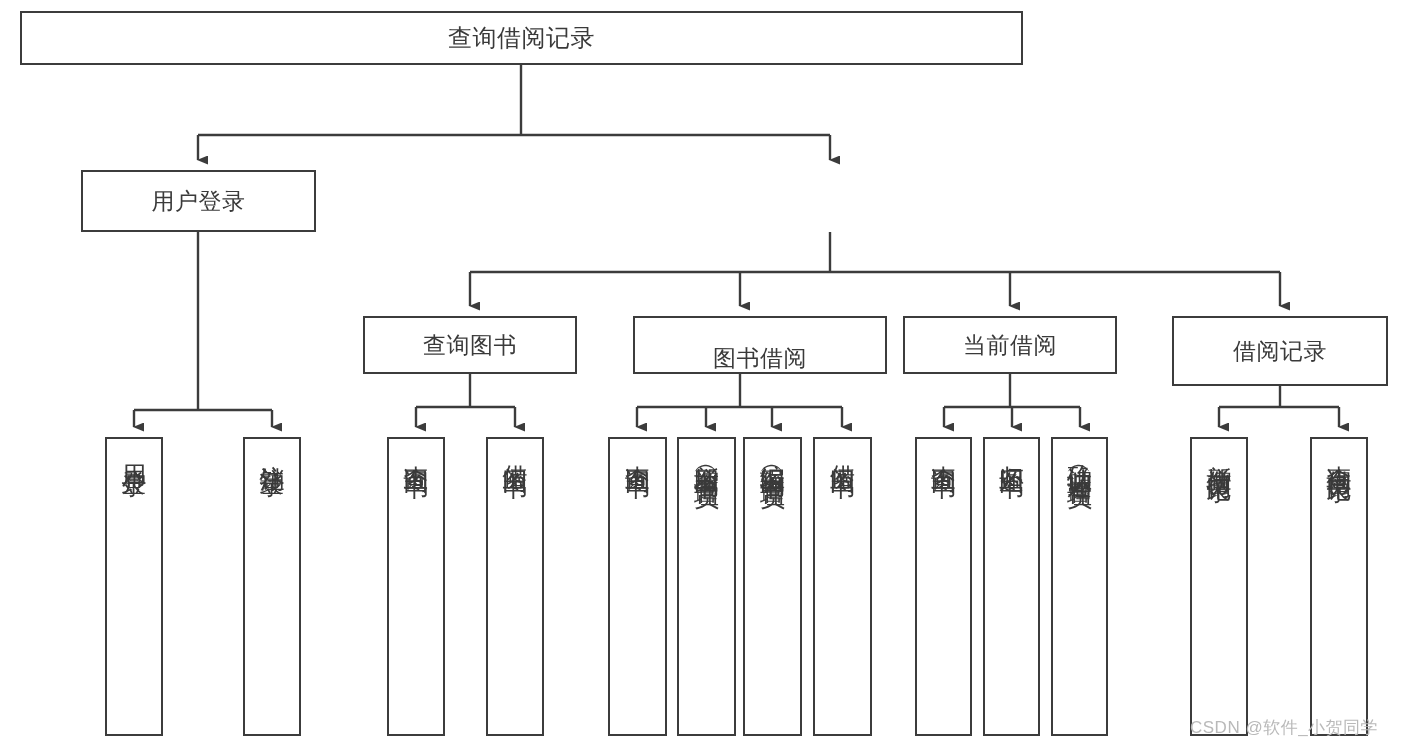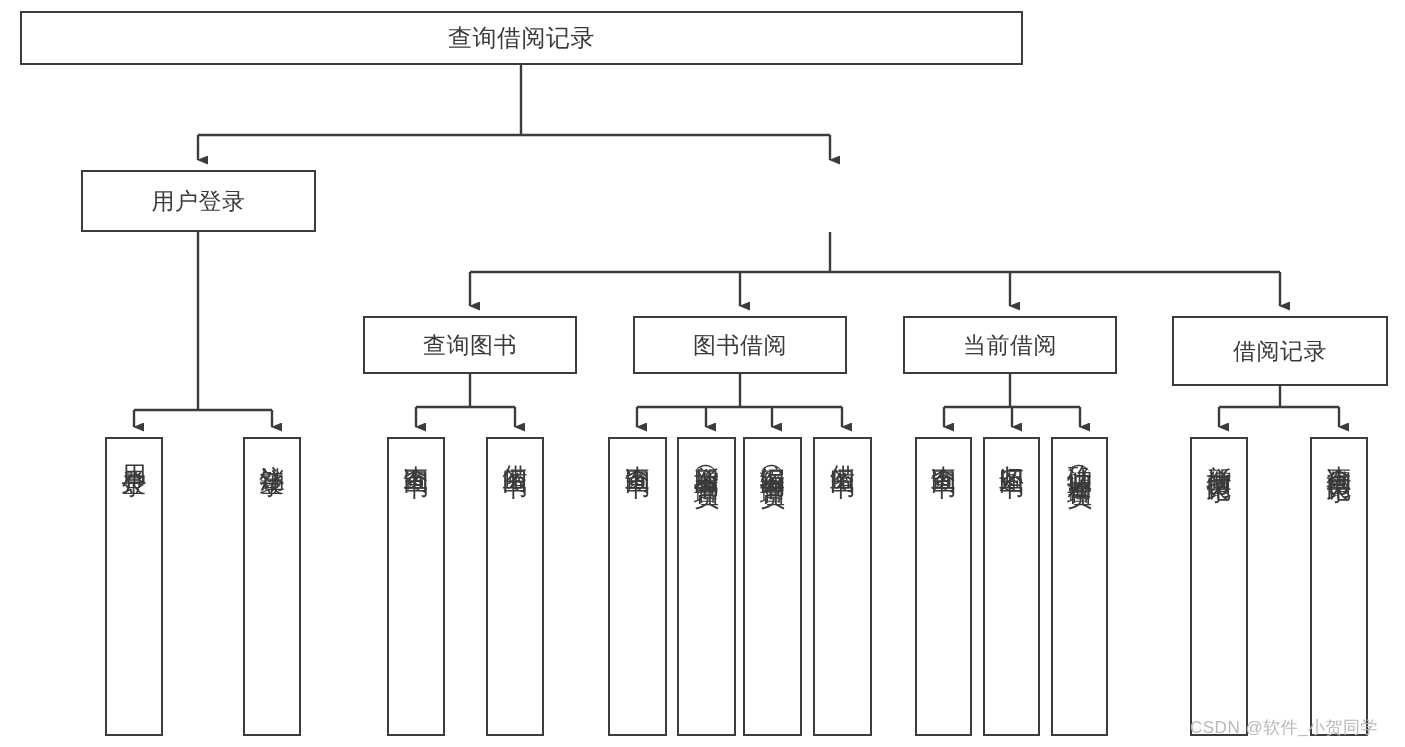--- a/index.html
+++ b/index.html
@@ -135,21 +135,21 @@
     <span class="node-label">查询借阅记录</span>
   </div>
 
   <div class="node horizontal" style="left:81px; top:170px; width:235px; height:62px;">
     <span class="node-label">用户登录</span>
   </div>
 
   <div class="node horizontal" style="left:363px; top:316px; width:214px; height:58px;">
     <span class="node-label">查询图书</span>
   </div>
-  <div class="node horizontal" style="left:633px; top:316px; width:214px; height:58px;">
+  <div class="node horizontal" style="left:633px; top:316px; width:254px; height:58px;align-items:flex-end;">
     <span class="node-label">图书借阅</span>
   </div>
   <div class="node horizontal" style="left:903px; top:316px; width:214px; height:58px;">
     <span class="node-label">当前借阅</span>
   </div>
   <div class="node horizontal" style="left:1172px; top:316px; width:216px; height:70px;">
     <span class="node-label">借阅记录</span>
   </div>
 
   <div class="node vertical" style="left:105px; top:437px; width:58px; height:299px;">

